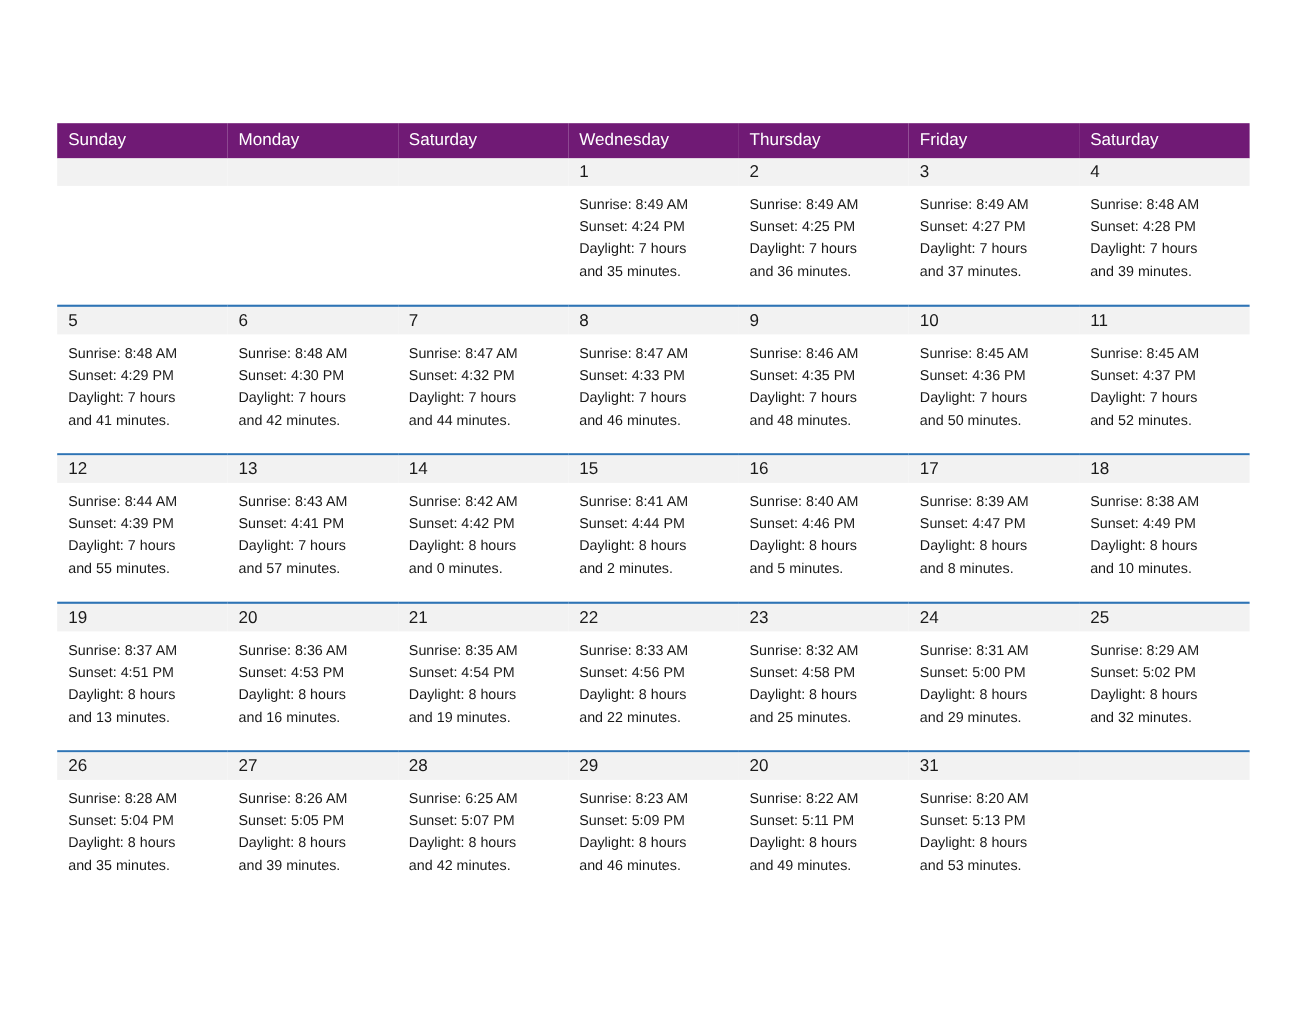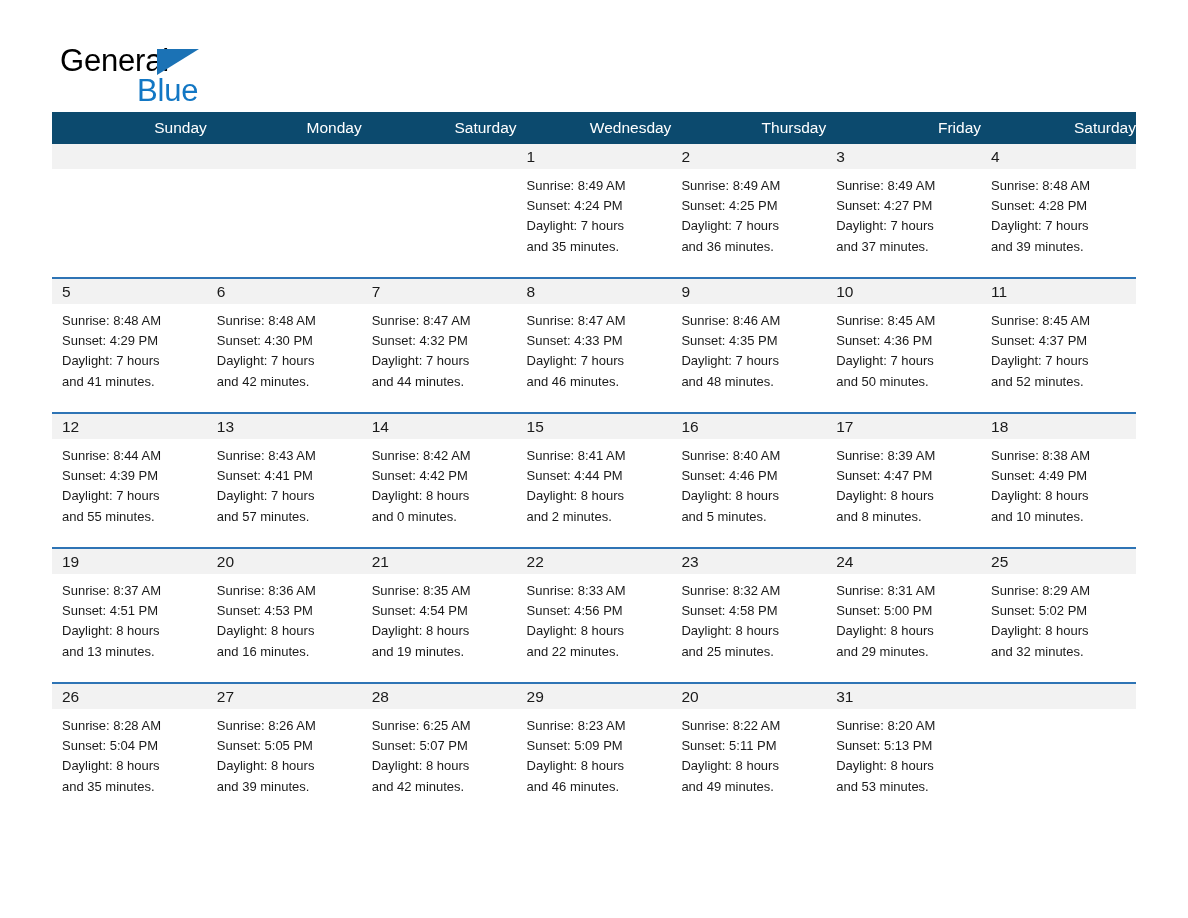--- a/index.html
+++ b/index.html
@@ -88,25 +88,25 @@
 
   
   .calendar {
     width: 1084px;
     border-collapse: collapse;
     table-layout: fixed;
   }
   .calendar col { width: 154.85px; }
 
   thead th {
-    background: #0c4a6e;
+    background: #701a75;
     color: #ffffff;
     font-size: 15.5px;
     font-weight: normal;
-    text-align: right;
+    text-align: left;
     padding: 6px 0 7px 10px;
     height: 19px;
     vertical-align: middle;
   }
 
   tbody tr.week-row > td {
     vertical-align: top;
     padding: 0;
     border-top: 2px solid #2E74B5;
     height: 133px;
@@ -141,25 +141,20 @@
   }
   .details div { white-space: nowrap; }
 </style>
 </head>
 <body>
 
 <div class="page">
 
   <div class="masthead">
 
-    <div class="logo">
-      <span class="logo-general">General</span>
-      <span class="logo-tri"></span>
-      <span class="logo-blue">Blue</span>
-    </div>
 
 
   </div>
 
   <table class="calendar">
     <colgroup>
       <col>
         <col>
         <col>
         <col>

